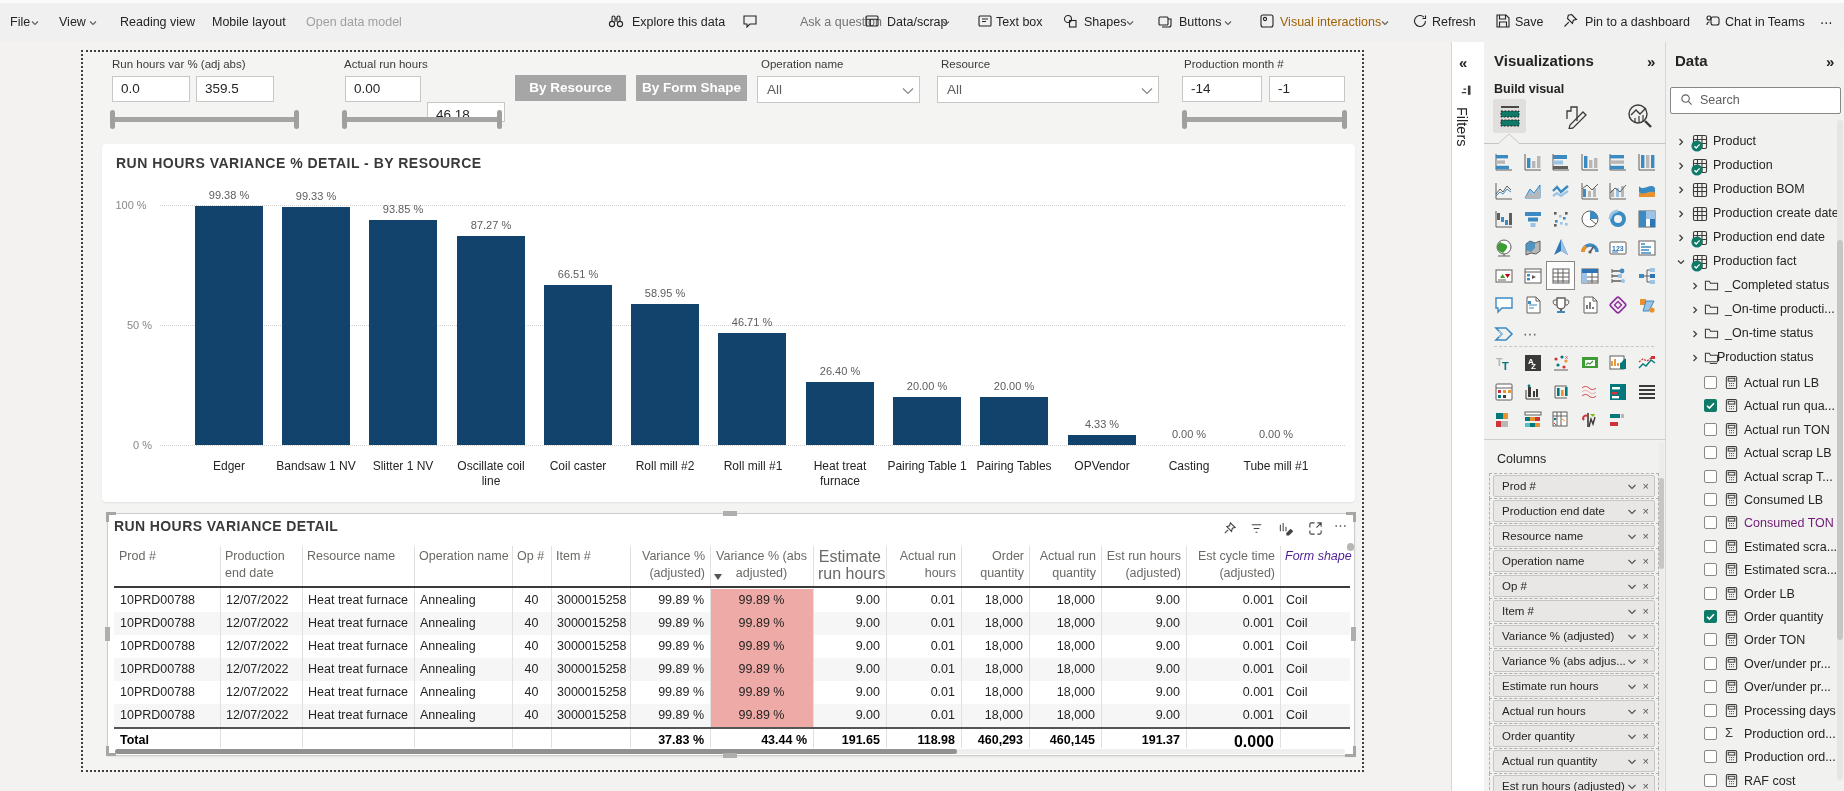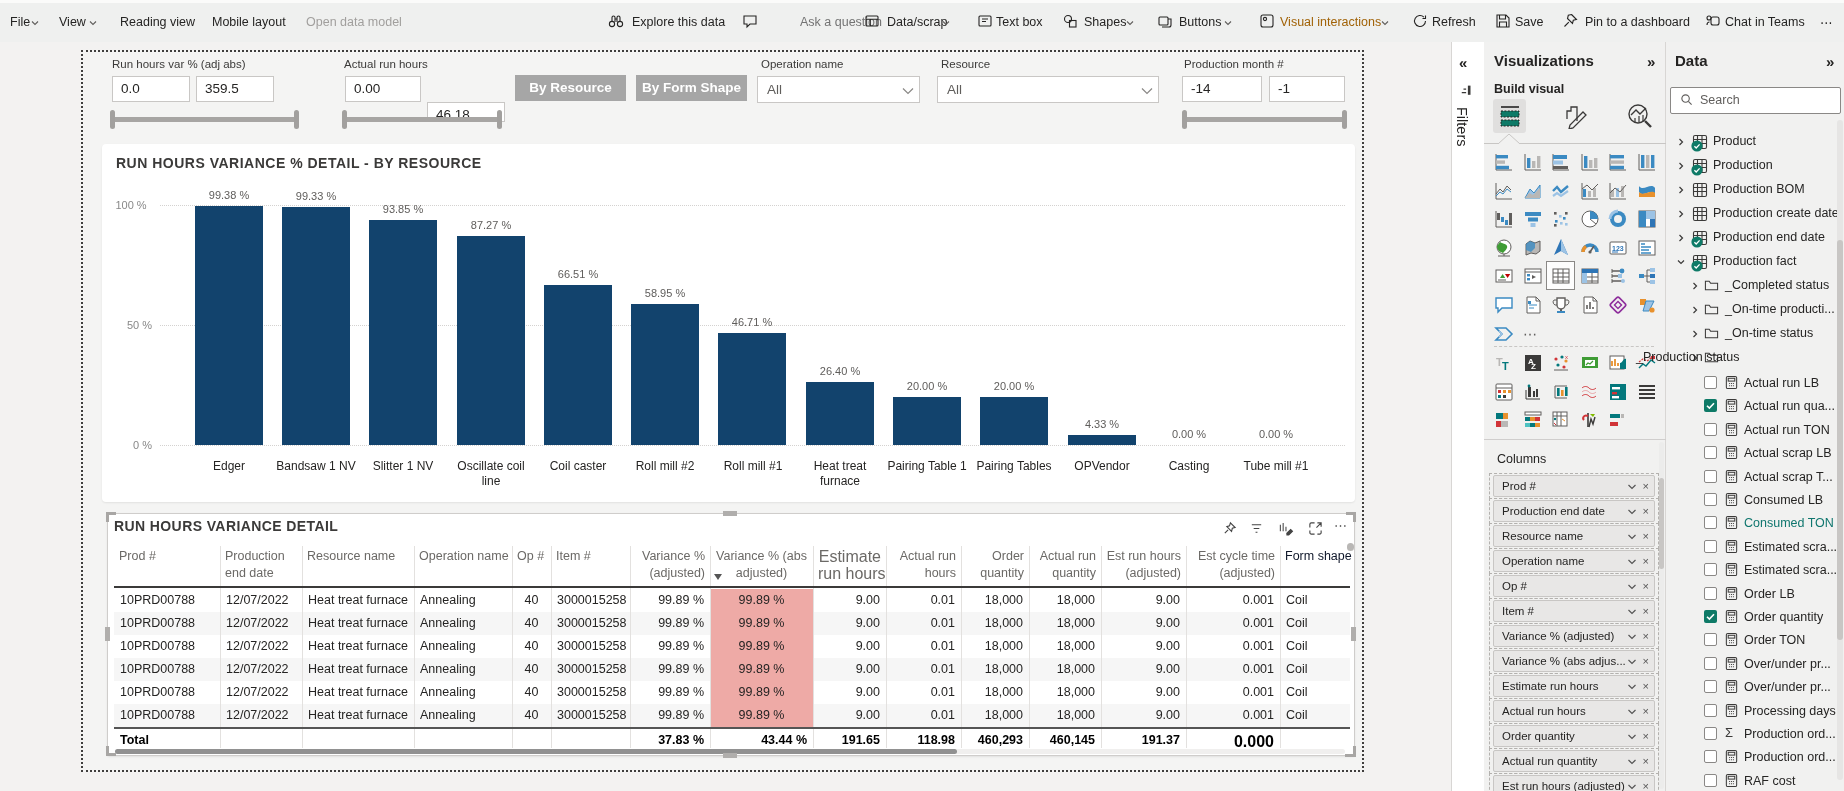--- a/index.html
+++ b/index.html
@@ -210,21 +210,21 @@
 <div class="abs" style="left:517px;top:548px;width:29px;font-size:12.5px;color:#6b6966;text-align:left;line-height:17px;white-space:nowrap;">Op #</div>
 <div class="abs" style="left:556px;top:548px;width:69px;font-size:12.5px;color:#6b6966;text-align:left;line-height:17px;white-space:nowrap;">Item #</div>
 <div class="abs" style="left:635px;top:548px;width:70px;font-size:12.5px;color:#6b6966;text-align:right;line-height:17px;white-space:nowrap;">Variance %<br>(adjusted)</div>
 <div class="abs" style="left:715px;top:548px;width:93px;font-size:12.5px;color:#6b6966;text-align:center;line-height:17px;white-space:nowrap;">Variance % (abs<br>adjusted)</div>
 <div class="abs" style="left:818px;top:548px;width:63px;font-size:16px;color:#6b6966;text-align:right;line-height:17px;white-space:nowrap;">Estimate<br>run hours</div>
 <div class="abs" style="left:891px;top:548px;width:65px;font-size:12.5px;color:#6b6966;text-align:right;line-height:17px;white-space:nowrap;">Actual run<br>hours</div>
 <div class="abs" style="left:966px;top:548px;width:58px;font-size:12.5px;color:#6b6966;text-align:right;line-height:17px;white-space:nowrap;">Order<br>quantity</div>
 <div class="abs" style="left:1034px;top:548px;width:62px;font-size:12.5px;color:#6b6966;text-align:right;line-height:17px;white-space:nowrap;">Actual run<br>quantity</div>
 <div class="abs" style="left:1106px;top:548px;width:75px;font-size:12.5px;color:#6b6966;text-align:right;line-height:17px;white-space:nowrap;">Est run hours<br>(adjusted)</div>
 <div class="abs" style="left:1191px;top:548px;width:84px;font-size:12.5px;color:#6b6966;text-align:right;line-height:17px;white-space:nowrap;">Est cycle time<br>(adjusted)</div>
-<div class="abs" style="left:1285px;top:548px;width:60px;font-size:12.5px;color:#0f172a;text-align:left;line-height:17px;white-space:nowrap;">Form shape</div>
+<div class="abs" style="left:1285px;top:548px;width:60px;font-size:12.5px;color:#4c1d95;text-align:left;line-height:17px;white-space:nowrap;font-style:italic;">Form shape</div>
 <div class="abs" style="left:714px;top:574px;width:0;height:0;border-left:4.5px solid transparent;border-right:4.5px solid transparent;border-top:6px solid #555;"></div>
 <div class="abs" style="left:114px;top:586px;width:1236px;height:2px;background:#3b3a39;"></div>
 <div class="abs" style="left:114px;top:589px;width:1236px;height:23px;background:#ffffff;"></div>
 
 <div class="abs" style="left:120px;top:593px;width:94px;font-size:12.5px;color:#252423;text-align:left;white-space:nowrap;">10PRD00788</div>
 
 <div class="abs" style="left:226px;top:593px;width:70px;font-size:12.5px;color:#252423;text-align:left;white-space:nowrap;">12/07/2022</div>
 
 <div class="abs" style="left:308px;top:593px;width:100px;font-size:12.5px;color:#252423;text-align:left;white-space:nowrap;">Heat treat furnace</div>
 
@@ -1044,21 +1044,21 @@
 <svg class="abs" style="left:1704px;top:326px;" width="15" height="15" viewBox="0 0 16 16" fill="none" stroke="#3b3a39" stroke-width="1.1">
     <path d="M1.5 3.5h4l1.5 2h7.5v7h-13z"></path>
   </svg>
 <div class="abs" style="left:1725px;top:326px;font-size:12.5px;color:#252423;">_On-time status</div>
 <svg class="abs" style="left:1690px;top:353px;" width="10" height="10" viewBox="0 0 10 10" fill="none" stroke="#3b3a39" stroke-width="1.2">
     <path d="M3.5 2l3 3-3 3"></path>
   </svg>
 <svg class="abs" style="left:1704px;top:350px;" width="15" height="15" viewBox="0 0 16 16" fill="none" stroke="#3b3a39" stroke-width="1.1">
     <path d="M1.5 3.5h4l1.5 2h7.5v7h-13z"></path>
   </svg>
-<div class="abs" style="left:1636px;top:350px;font-size:12.5px;color:#252423;">_Production status</div>
+<div class="abs" style="left:1710px;top:350px;font-size:12.5px;color:#252423;">_Production status</div>
 <div class="abs" style="left:1704px;top:376px;width:13px;height:13px;background:#fff;border:1px solid #8a8886;border-radius:2px;"></div>
 <svg class="abs" style="left:1724px;top:375px;" width="15" height="15" viewBox="0 0 16 16" fill="none" stroke="#3b3a39" stroke-width="1.1">
     <rect x="2.5" y="1.5" width="11" height="13" rx="1.5"></rect>
     <rect x="4.5" y="3.5" width="7" height="3"></rect>
     <path d="M5.5 9h1M7.5 9h1M9.5 9h1M5.5 11.5h1M7.5 11.5h1M9.5 11.5h1"></path>
   </svg>
 <div class="abs" style="left:1744px;top:376px;font-size:12.5px;color:#252423;">Actual run LB</div>
 <div class="abs" style="left:1704px;top:399.4px;width:13px;height:13px;background:#0e7a67;border-radius:2px;"></div>
 <svg class="abs" style="left:1704px;top:399.4px;" width="13" height="13" viewBox="0 0 13 13" fill="none" stroke="#fff" stroke-width="1.6">
     <path d="M3 6.7l2.4 2.4L10 4.3"></path>
@@ -1096,21 +1096,21 @@
     <rect x="4.5" y="3.5" width="7" height="3"></rect>
     <path d="M5.5 9h1M7.5 9h1M9.5 9h1M5.5 11.5h1M7.5 11.5h1M9.5 11.5h1"></path>
   </svg>
 <div class="abs" style="left:1744px;top:492.9999999999999px;font-size:12.5px;color:#252423;">Consumed LB</div>
 <div class="abs" style="left:1704px;top:516.3999999999999px;width:13px;height:13px;background:#fff;border:1px solid #8a8886;border-radius:2px;"></div>
 <svg class="abs" style="left:1724px;top:515.3999999999999px;" width="15" height="15" viewBox="0 0 16 16" fill="none" stroke="#3b3a39" stroke-width="1.1">
     <rect x="2.5" y="1.5" width="11" height="13" rx="1.5"></rect>
     <rect x="4.5" y="3.5" width="7" height="3"></rect>
     <path d="M5.5 9h1M7.5 9h1M9.5 9h1M5.5 11.5h1M7.5 11.5h1M9.5 11.5h1"></path>
   </svg>
-<div class="abs" style="left:1744px;top:516.3999999999999px;font-size:12.5px;color:#0f766e;">Consumed TON</div>
+<div class="abs" style="left:1744px;top:516.3999999999999px;font-size:12.5px;color:#701a75;">Consumed TON</div>
 <div class="abs" style="left:1704px;top:539.7999999999998px;width:13px;height:13px;background:#fff;border:1px solid #8a8886;border-radius:2px;"></div>
 <svg class="abs" style="left:1724px;top:538.7999999999998px;" width="15" height="15" viewBox="0 0 16 16" fill="none" stroke="#3b3a39" stroke-width="1.1">
     <rect x="2.5" y="1.5" width="11" height="13" rx="1.5"></rect>
     <rect x="4.5" y="3.5" width="7" height="3"></rect>
     <path d="M5.5 9h1M7.5 9h1M9.5 9h1M5.5 11.5h1M7.5 11.5h1M9.5 11.5h1"></path>
   </svg>
 <div class="abs" style="left:1744px;top:539.7999999999998px;font-size:12.5px;color:#252423;">Estimated scra...</div>
 <div class="abs" style="left:1704px;top:563.1999999999998px;width:13px;height:13px;background:#fff;border:1px solid #8a8886;border-radius:2px;"></div>
 <svg class="abs" style="left:1724px;top:562.1999999999998px;" width="15" height="15" viewBox="0 0 16 16" fill="none" stroke="#3b3a39" stroke-width="1.1">
     <rect x="2.5" y="1.5" width="11" height="13" rx="1.5"></rect>

